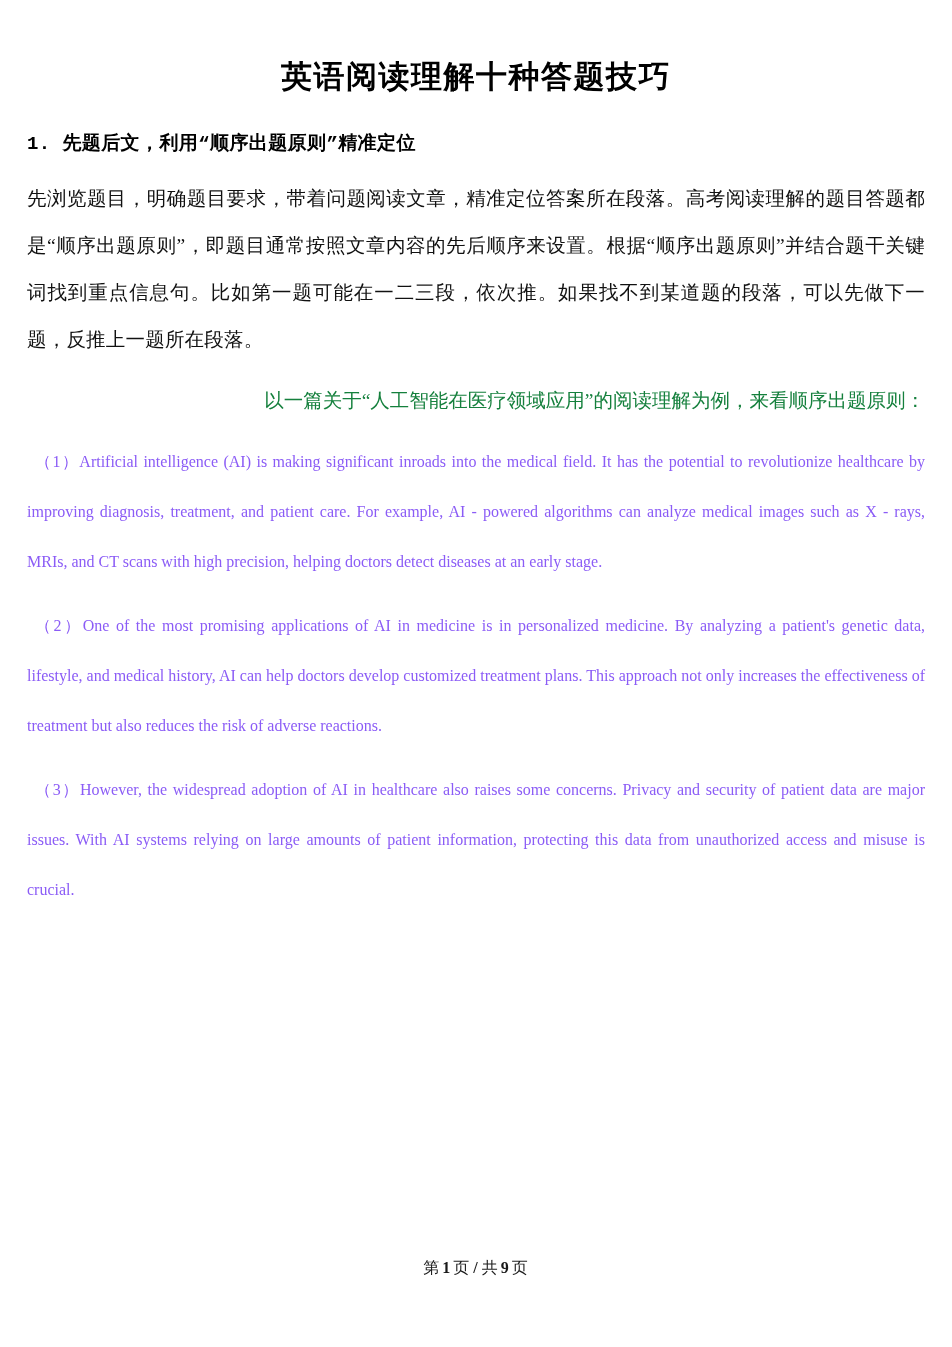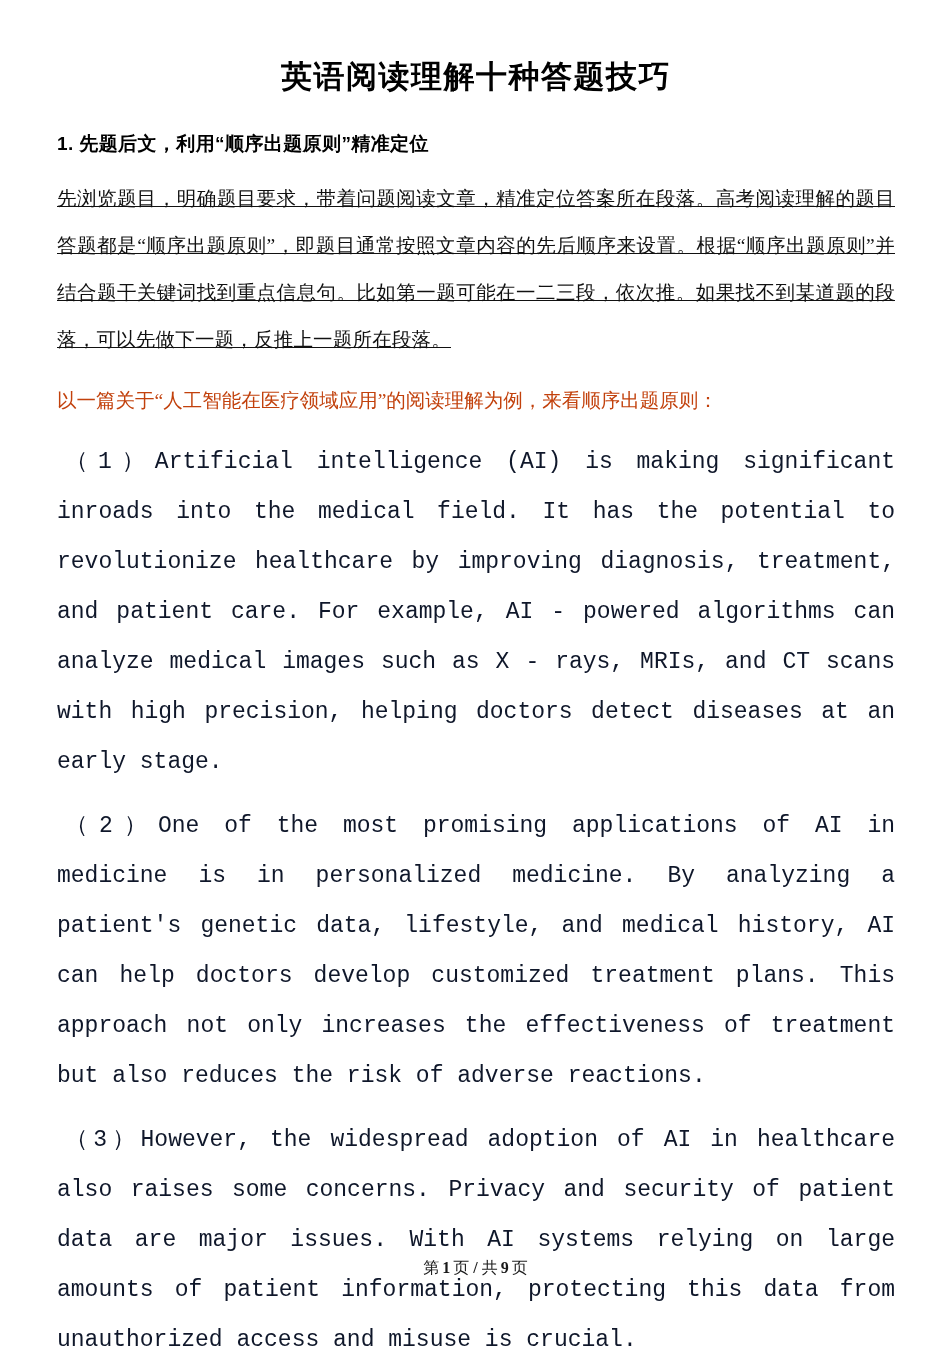--- a/index.html
+++ b/index.html
@@ -13,74 +13,74 @@
     position: relative;
     font-family: "Liberation Serif", "DejaVu Serif", serif;
     color: #000000;
     overflow: hidden;
   }
   .page {
     position: relative;
     width: 952px;
     height: 1347px;
     box-sizing: border-box;
-    padding: 0 57px;
+    padding: 0 27px;
   }
   .doc-title {
     text-align: center;
     font-family: "Liberation Serif", "DejaVu Serif", serif;
     font-weight: bold;
     font-size: 31px;
     letter-spacing: 1.5px;
     margin: 0;
     padding-top: 57px;
     line-height: 1.3;
     color: #000;
   }
   .section-heading {
-    font-family: Liberation Sans, sans-serif;
+    font-family: Liberation Mono, monospace;
     font-weight: bold;
     font-size: 19px;
     letter-spacing: 0.4px;
     margin: 0;
     padding-top: 33px;
     line-height: 1.5;
     color: #000;
   }
   p.body-cn {
     font-family: "Liberation Serif", "DejaVu Serif", serif;
     font-size: 19.5px;
     line-height: 47px;
     margin: 0;
     padding-top: 16px;
     text-align: justify;
     text-justify: inter-ideograph;
     letter-spacing: 0.2px;
     color: #111;
-    text-decoration: underline;
   }
   p.body-en {
-    font-family: Liberation Mono, monospace;
-    font-size: 23px;
+    font-family: Liberation Serif, serif;
+    font-size: 16px;
     line-height: 50px;
     margin: 0;
     padding-top: 14px;
     text-align: justify;
-    color: #0f172a;
+    color: #8b5cf6;
   }
   p.body-en.indent-en {
     text-indent: 8px;
   }
   p.note-cn {
     font-family: "Liberation Serif", "DejaVu Serif", serif;
     font-size: 19.5px;
     line-height: 44px;
     margin: 0;
     padding-top: 16px;
-    color: #c2410c;
+    color: #15803d;
+    text-align: right;
   }
   .footer {
     position: absolute;
     left: 0;
     right: 0;
     bottom: 68px;
     text-align: center;
     font-family: "Liberation Serif", "DejaVu Serif", serif;
     font-size: 16px;
     color: #1a1a1a;

